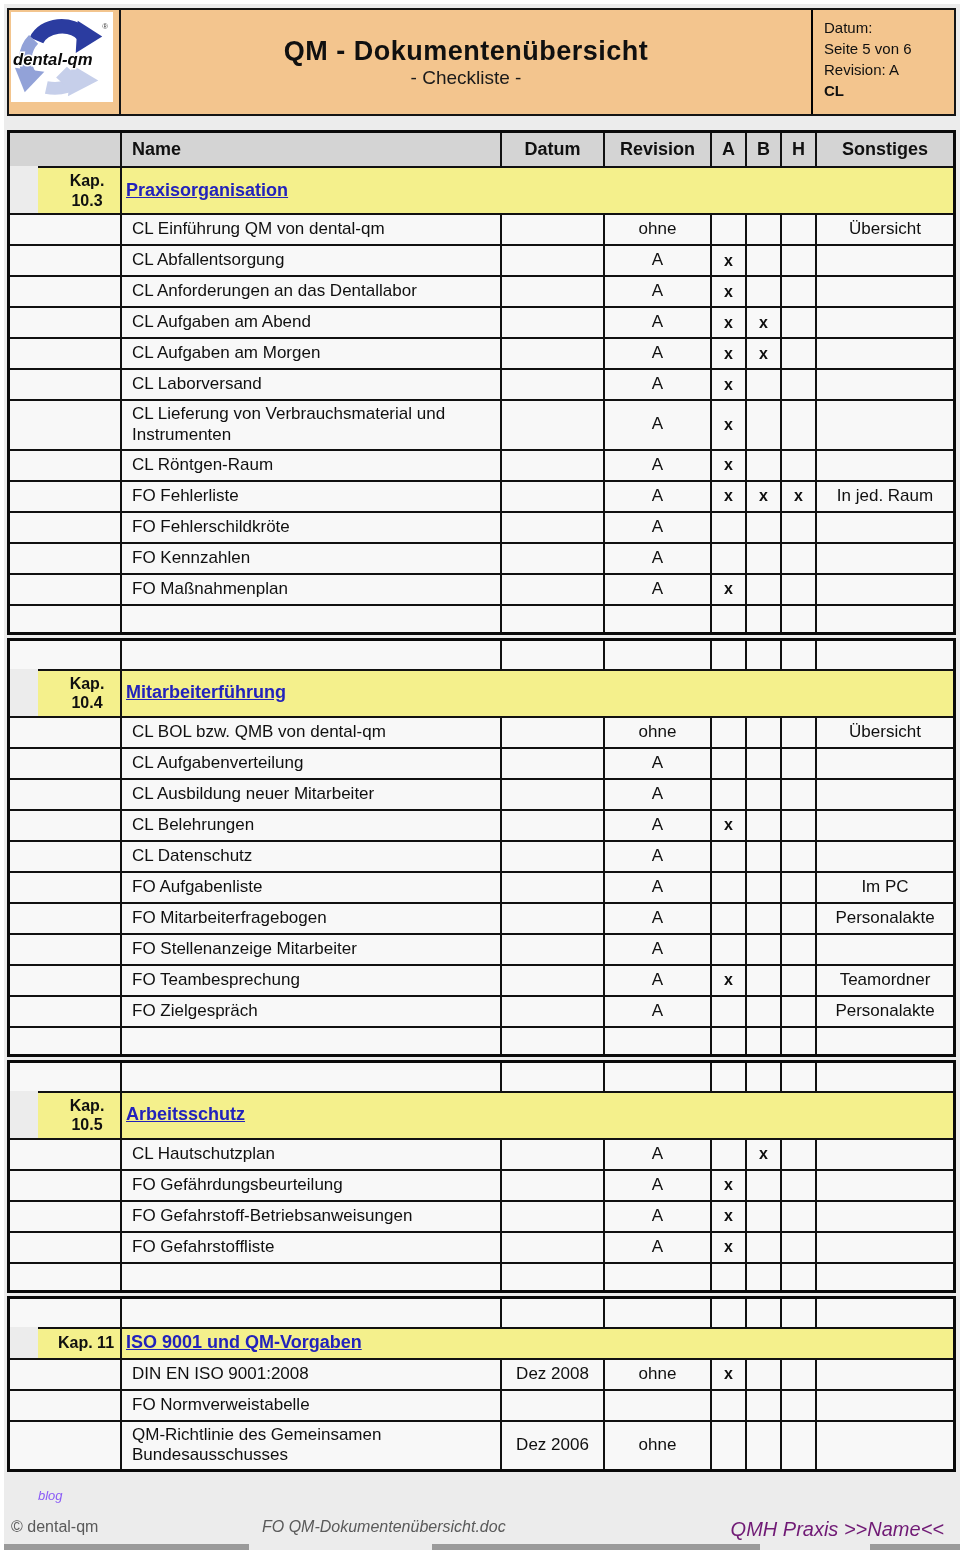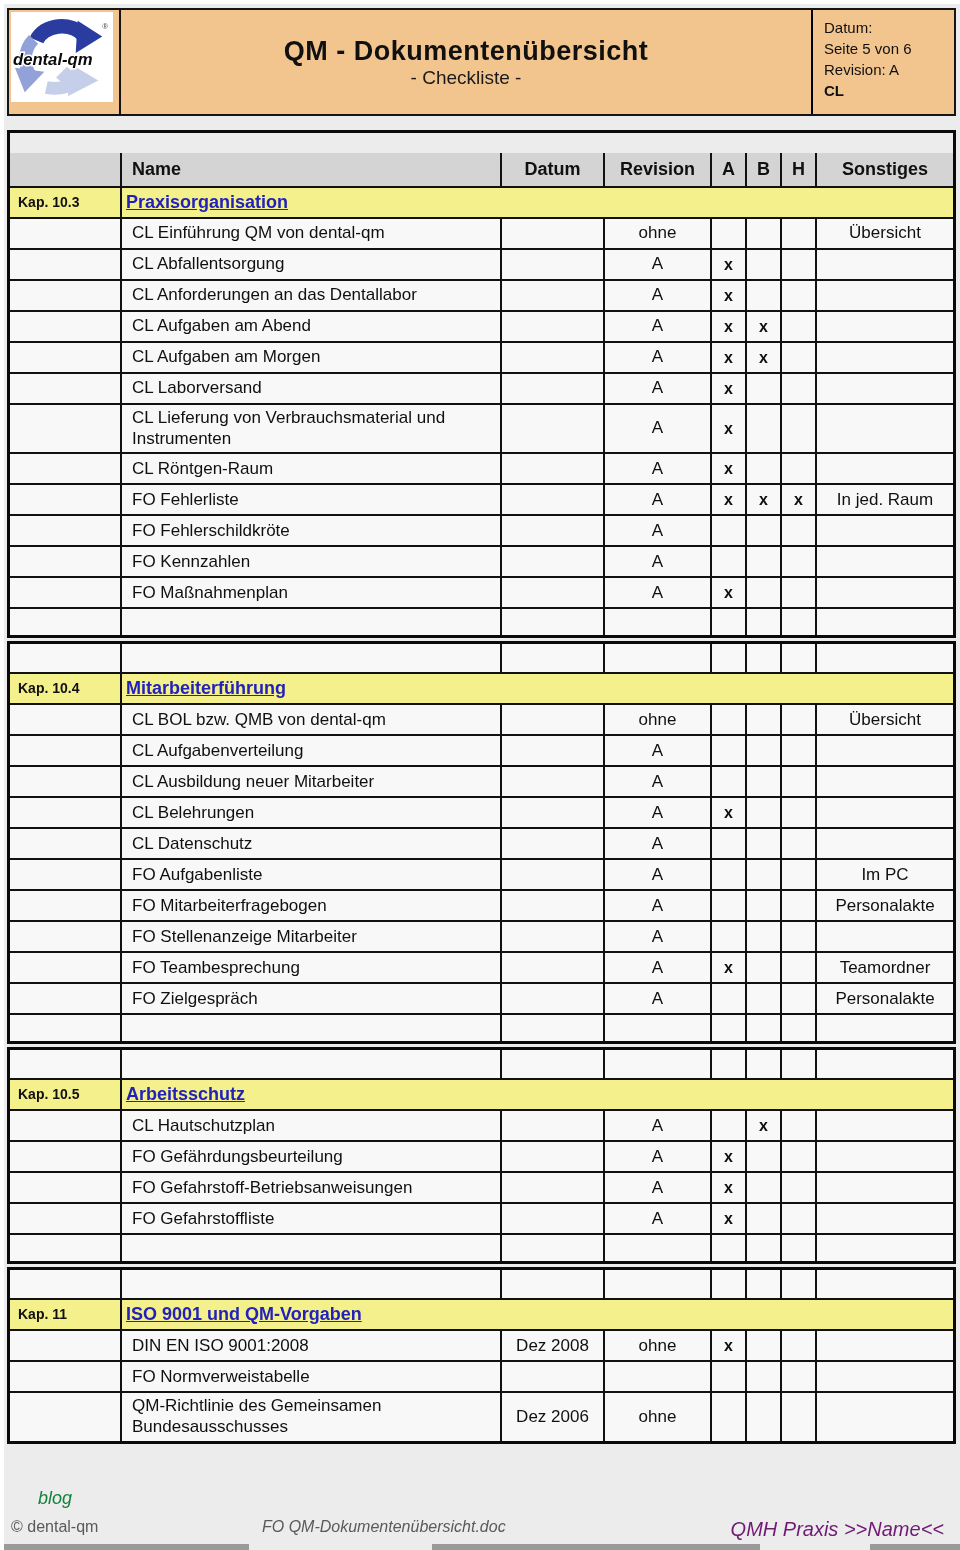--- a/index.html
+++ b/index.html
@@ -21,30 +21,30 @@
   .tables{margin:14px 4px 0 3px;}
   .tblock{border:3px solid #0a0a0a;margin-top:3px;}
   .tblock:first-child{margin-top:0;}
   .trow{display:grid;grid-template-columns:112px 380px 103px 107px 35px 35px 35px 1fr;}
   .c{box-sizing:border-box;border-right:2px solid #111;border-top:2px solid #111;background:#F8F8F8;
      display:flex;align-items:center;justify-content:center;min-height:31px;
      font-size:17px;color:#101010;padding:3px 4px;line-height:1.22;text-align:center;}
   .trow .c:last-child{border-right:none;}
   .tblock .trow:first-child .c{border-top:none;}
   .left{justify-content:flex-start;text-align:left;padding-left:10px;}
-  .hcell{background:#D4D4D4;font-weight:bold;font-size:18px;min-height:33px;margin-top:20px;}
+  .hcell{background:#D4D4D4;font-weight:bold;font-size:18px;min-height:33px;}
   .scell{background:#F4F08C;}
-  .kaplabel{font-weight:bold;font-size:14px;justify-content:flex-start;padding-left:8px;}
+  .kaplabel{font-weight:bold;font-size:16px;justify-content:flex-start;padding-left:20px;margin-left:28px;}
   .sectitle{grid-column:2 / -1;justify-content:flex-start;font-weight:bold;font-size:18px;
      color:#2222BB;text-decoration:underline;}
   .xmark{font-weight:bold;font-size:16px;}
   .spacer .c{min-height:28px;}
 
   
-  .watermark{position:absolute;left:34px;top:1484px;font-size:18px;font-style:italic;color:#15803d;}
+  .watermark{position:absolute;left:34px;top:1484px;font-size:13px;font-style:italic;color:#8b5cf6;}
   .footer-left{position:absolute;left:7px;top:1514px;font-size:16px;color:#5a5a5a;}
   .footer-center{position:absolute;left:258px;top:1514px;font-size:16px;font-style:italic;color:#5a5a5a;}
   .footer-right{position:absolute;right:16px;top:1514px;font-size:20px;font-style:italic;color:#701a75;}
   .bar{position:absolute;top:1540px;height:6px;background:#9a9a9a;}
   .bar1{left:0;width:245px;}
   .bar2{left:428px;width:328px;}
   .bar3{left:866px;width:90px;}
 </style>
 </head>
 <body>

